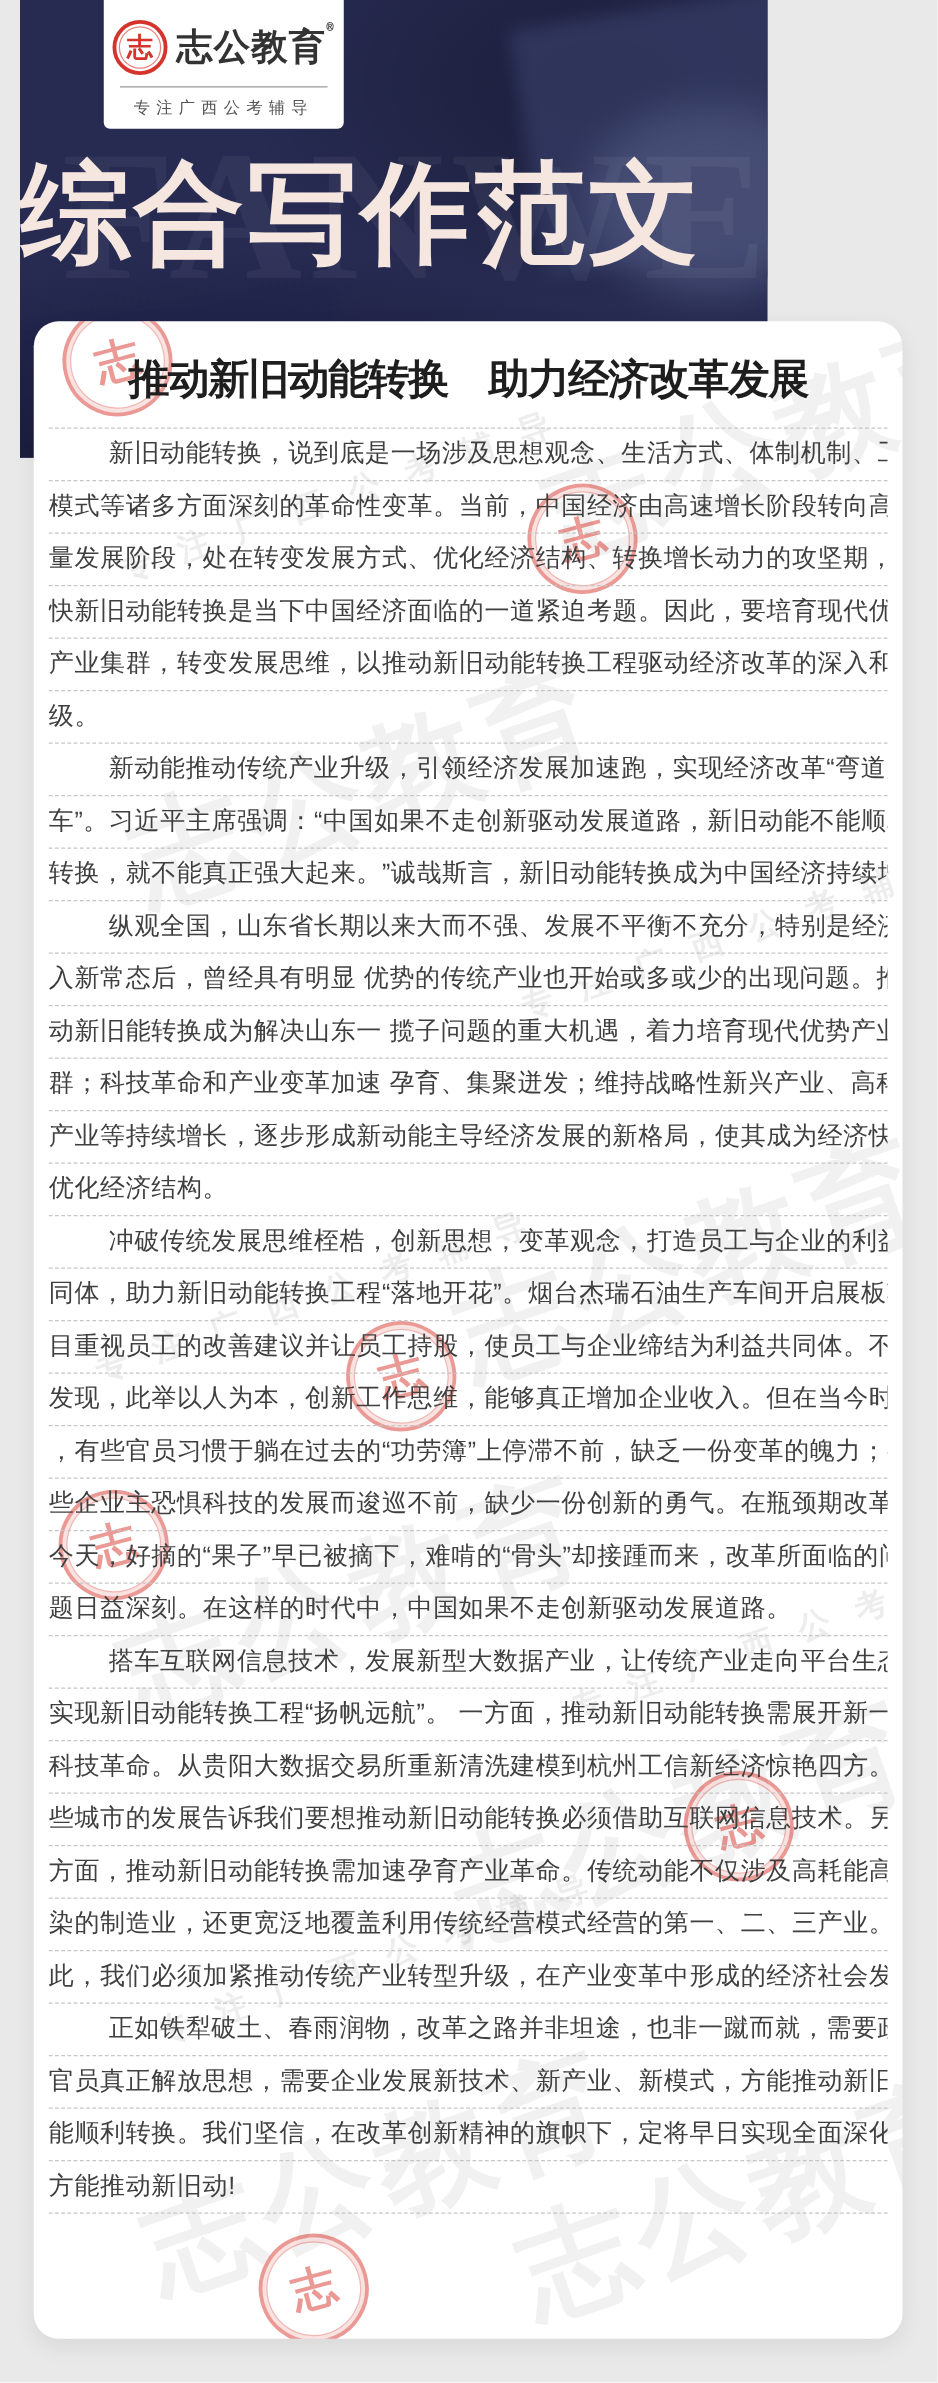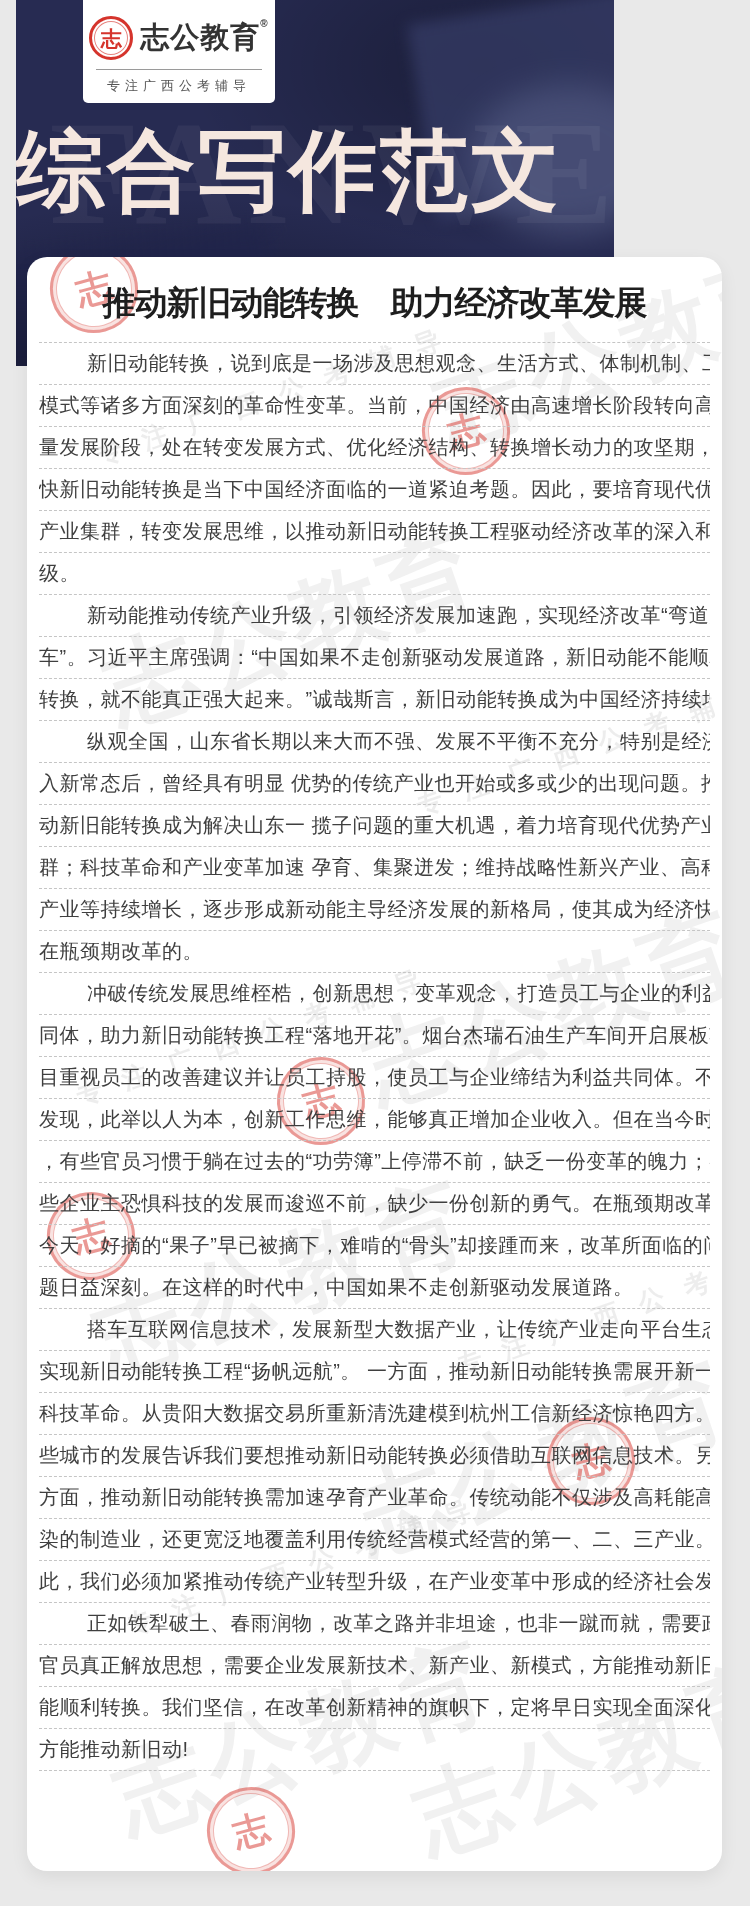--- a/index.html
+++ b/index.html
@@ -53,21 +53,21 @@
     box-sizing:border-box;padding-top:16px;
   }
   .logo-row{display:flex;align-items:center;gap:7px;}
   .logo-seal{
     width:44px;height:44px;border-radius:50%;
     border:3px solid #D5342C;box-sizing:border-box;
     display:flex;align-items:center;justify-content:center;
     box-shadow:inset 0 0 0 2px #fff, inset 0 0 0 3px rgba(213,52,44,.6);
   }
   .logo-seal-char{color:#D5342C;font-size:21px;font-weight:900;line-height:1;}
-  .logo-brand{font-size:29px;font-weight:900;color:#333;letter-spacing:1px;white-space:nowrap;}
+  .logo-brand{font-size:29px;font-weight:900;color:#333;letter-spacing:1px;white-space:nowrap;font-family:Liberation Mono, monospace;}
   .logo-reg{font-size:10px;vertical-align:top;color:#333;}
   .logo-divider{width:166px;height:1px;background:#9a9a9a;margin-top:9px;}
   .logo-tagline{margin-top:7px;font-size:13px;color:#555;letter-spacing:5px;white-space:nowrap;}
 
   
   .essay-card{
     position:absolute;left:27px;top:257px;width:695px;height:1614px;
     background:#FFFFFF;border-radius:20px;
     box-shadow:0 6px 18px rgba(0,0,0,.07);
     overflow:hidden;
@@ -184,21 +184,21 @@
         <div class="essay-line">产业集群，转变发展思维，以推动新旧动能转换工程驱动经济改革的深入和升</div>
         <div class="essay-line">级。</div>
         <div class="essay-line indent">新动能推动传统产业升级，引领经济发展加速跑，实现经济改革“弯道超</div>
         <div class="essay-line">车”。习近平主席强调：“中国如果不走创新驱动发展道路，新旧动能不能顺利</div>
         <div class="essay-line">转换，就不能真正强大起来。”诚哉斯言，新旧动能转换成为中国经济持续增长</div>
         <div class="essay-line indent">纵观全国，山东省长期以来大而不强、发展不平衡不充分，特别是经济进</div>
         <div class="essay-line">入新常态后，曾经具有明显 优势的传统产业也开始或多或少的出现问题。推</div>
         <div class="essay-line">动新旧能转换成为解决山东一 揽子问题的重大机遇，着力培育现代优势产业集</div>
         <div class="essay-line">群；科技革命和产业变革加速 孕育、集聚迸发；维持战略性新兴产业、高科技</div>
         <div class="essay-line">产业等持续增长，逐步形成新动能主导经济发展的新格局，使其成为经济快速</div>
-        <div class="essay-line">在瓶颈期改革的。</div>
+        <div class="essay-line">优化经济结构。</div>
         <div class="essay-line indent">冲破传统发展思维桎梏，创新思想，变革观念，打造员工与企业的利益共</div>
         <div class="essay-line">同体，助力新旧动能转换工程“落地开花”。烟台杰瑞石油生产车间开启展板项</div>
         <div class="essay-line">目重视员工的改善建议并让员工持股，使员工与企业缔结为利益共同体。不难</div>
         <div class="essay-line">发现，此举以人为本，创新工作思维，能够真正增加企业收入。但在当今时代</div>
         <div class="essay-line">，有些官员习惯于躺在过去的“功劳簿”上停滞不前，缺乏一份变革的魄力；有</div>
         <div class="essay-line">些企业主恐惧科技的发展而逡巡不前，缺少一份创新的勇气。在瓶颈期改革的</div>
         <div class="essay-line">今天，好摘的“果子”早已被摘下，难啃的“骨头”却接踵而来，改革所面临的问</div>
         <div class="essay-line">题日益深刻。在这样的时代中，中国如果不走创新驱动发展道路。</div>
         <div class="essay-line indent">搭车互联网信息技术，发展新型大数据产业，让传统产业走向平台生态，</div>
         <div class="essay-line">实现新旧动能转换工程“扬帆远航”。 一方面，推动新旧动能转换需展开新一轮</div>

